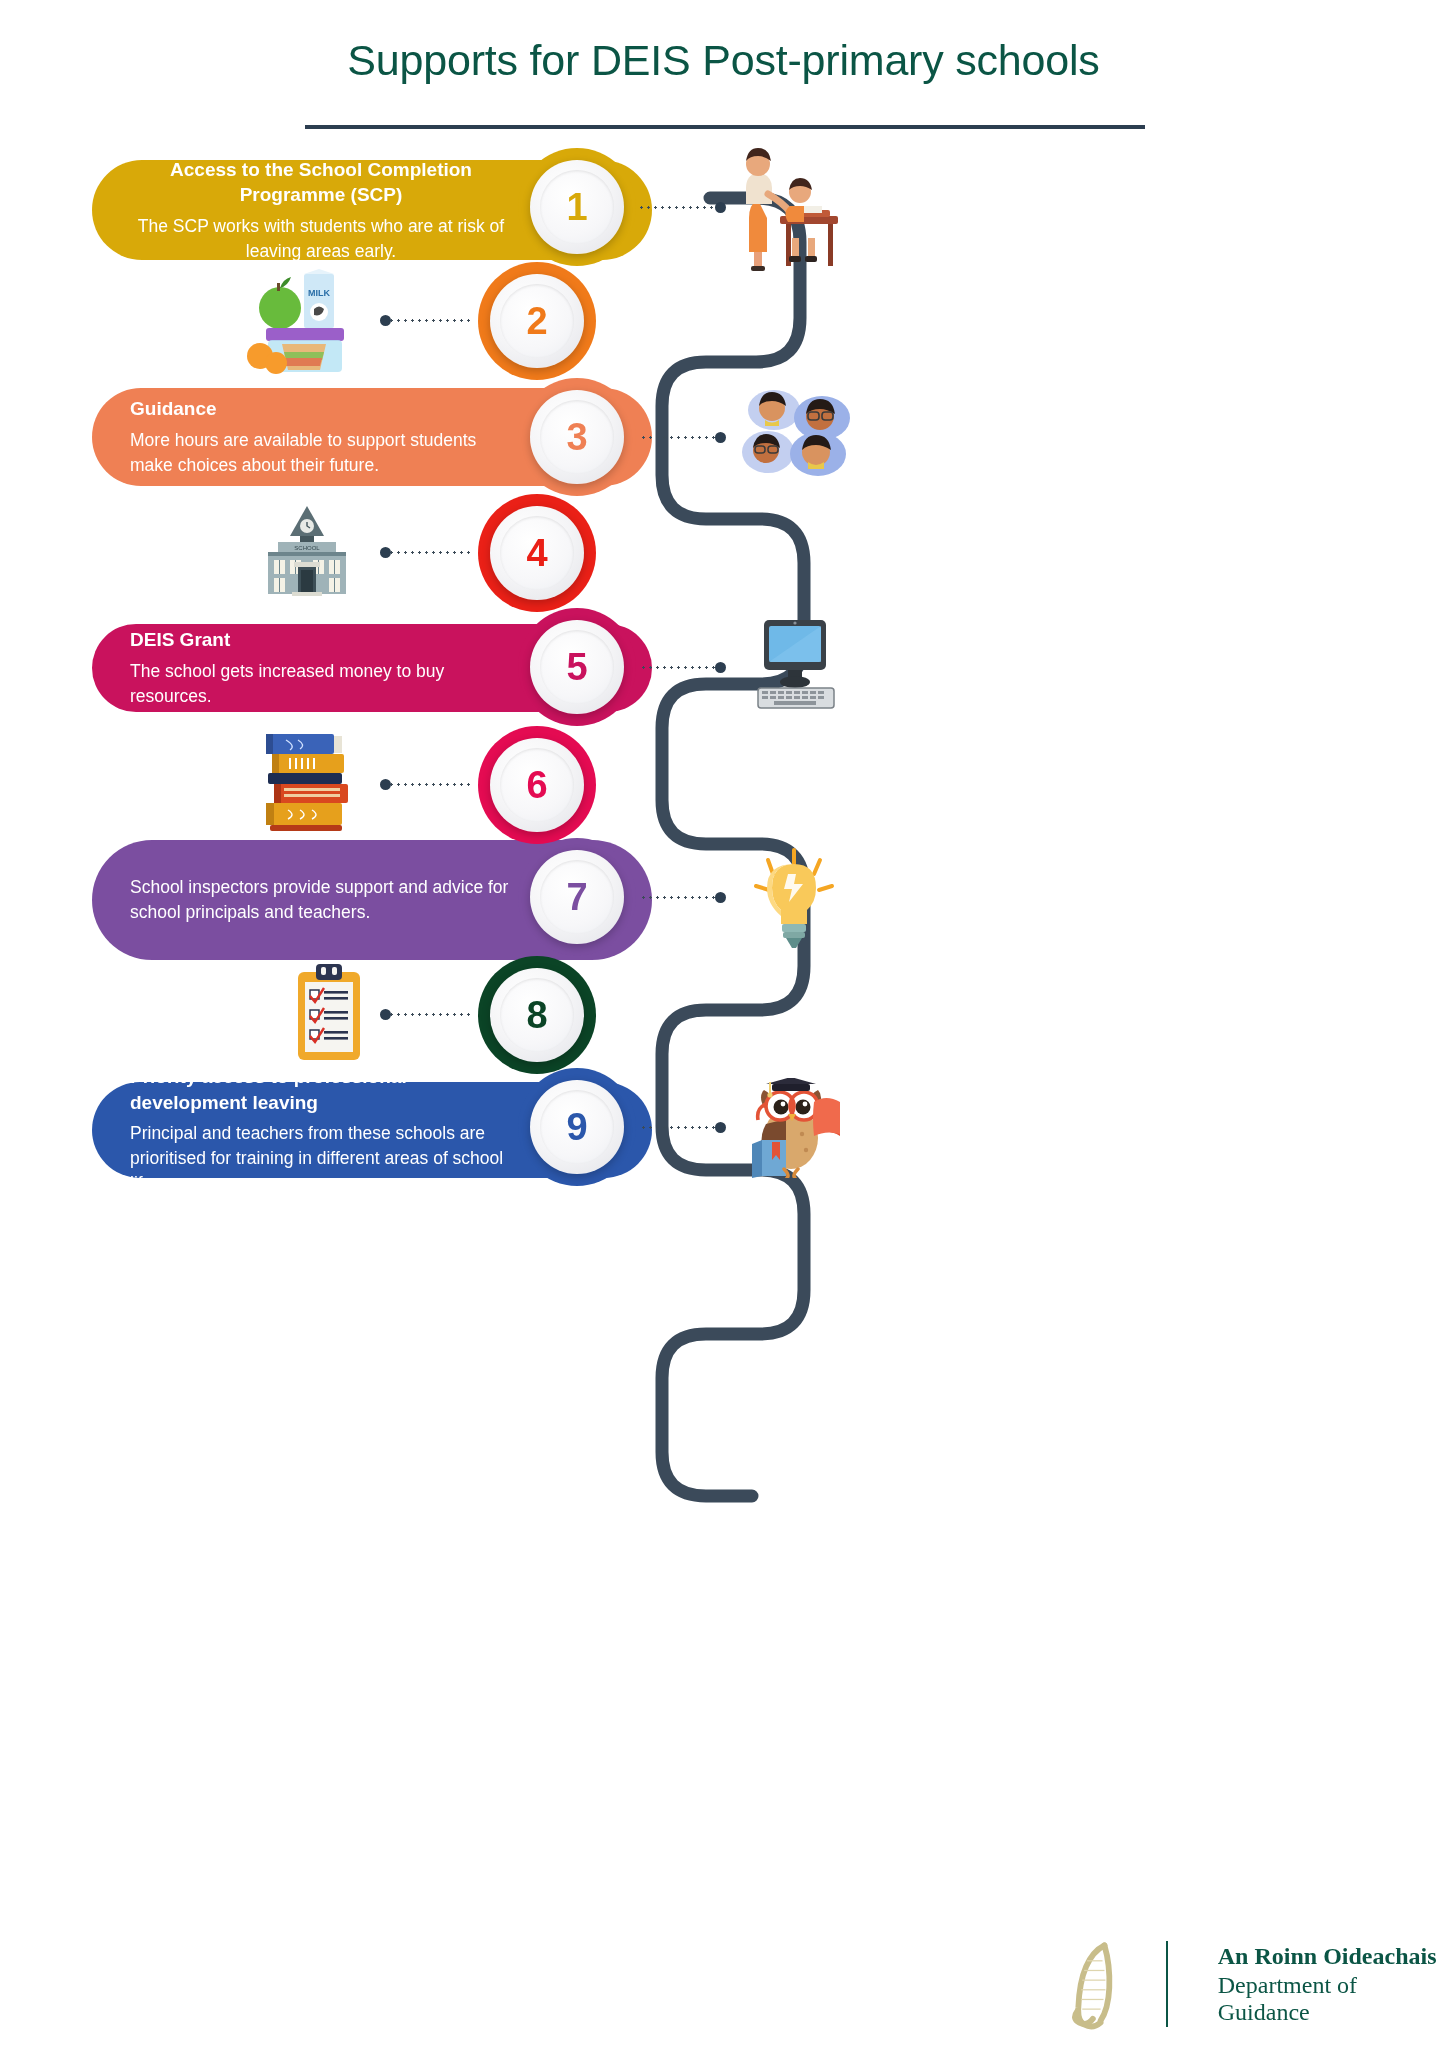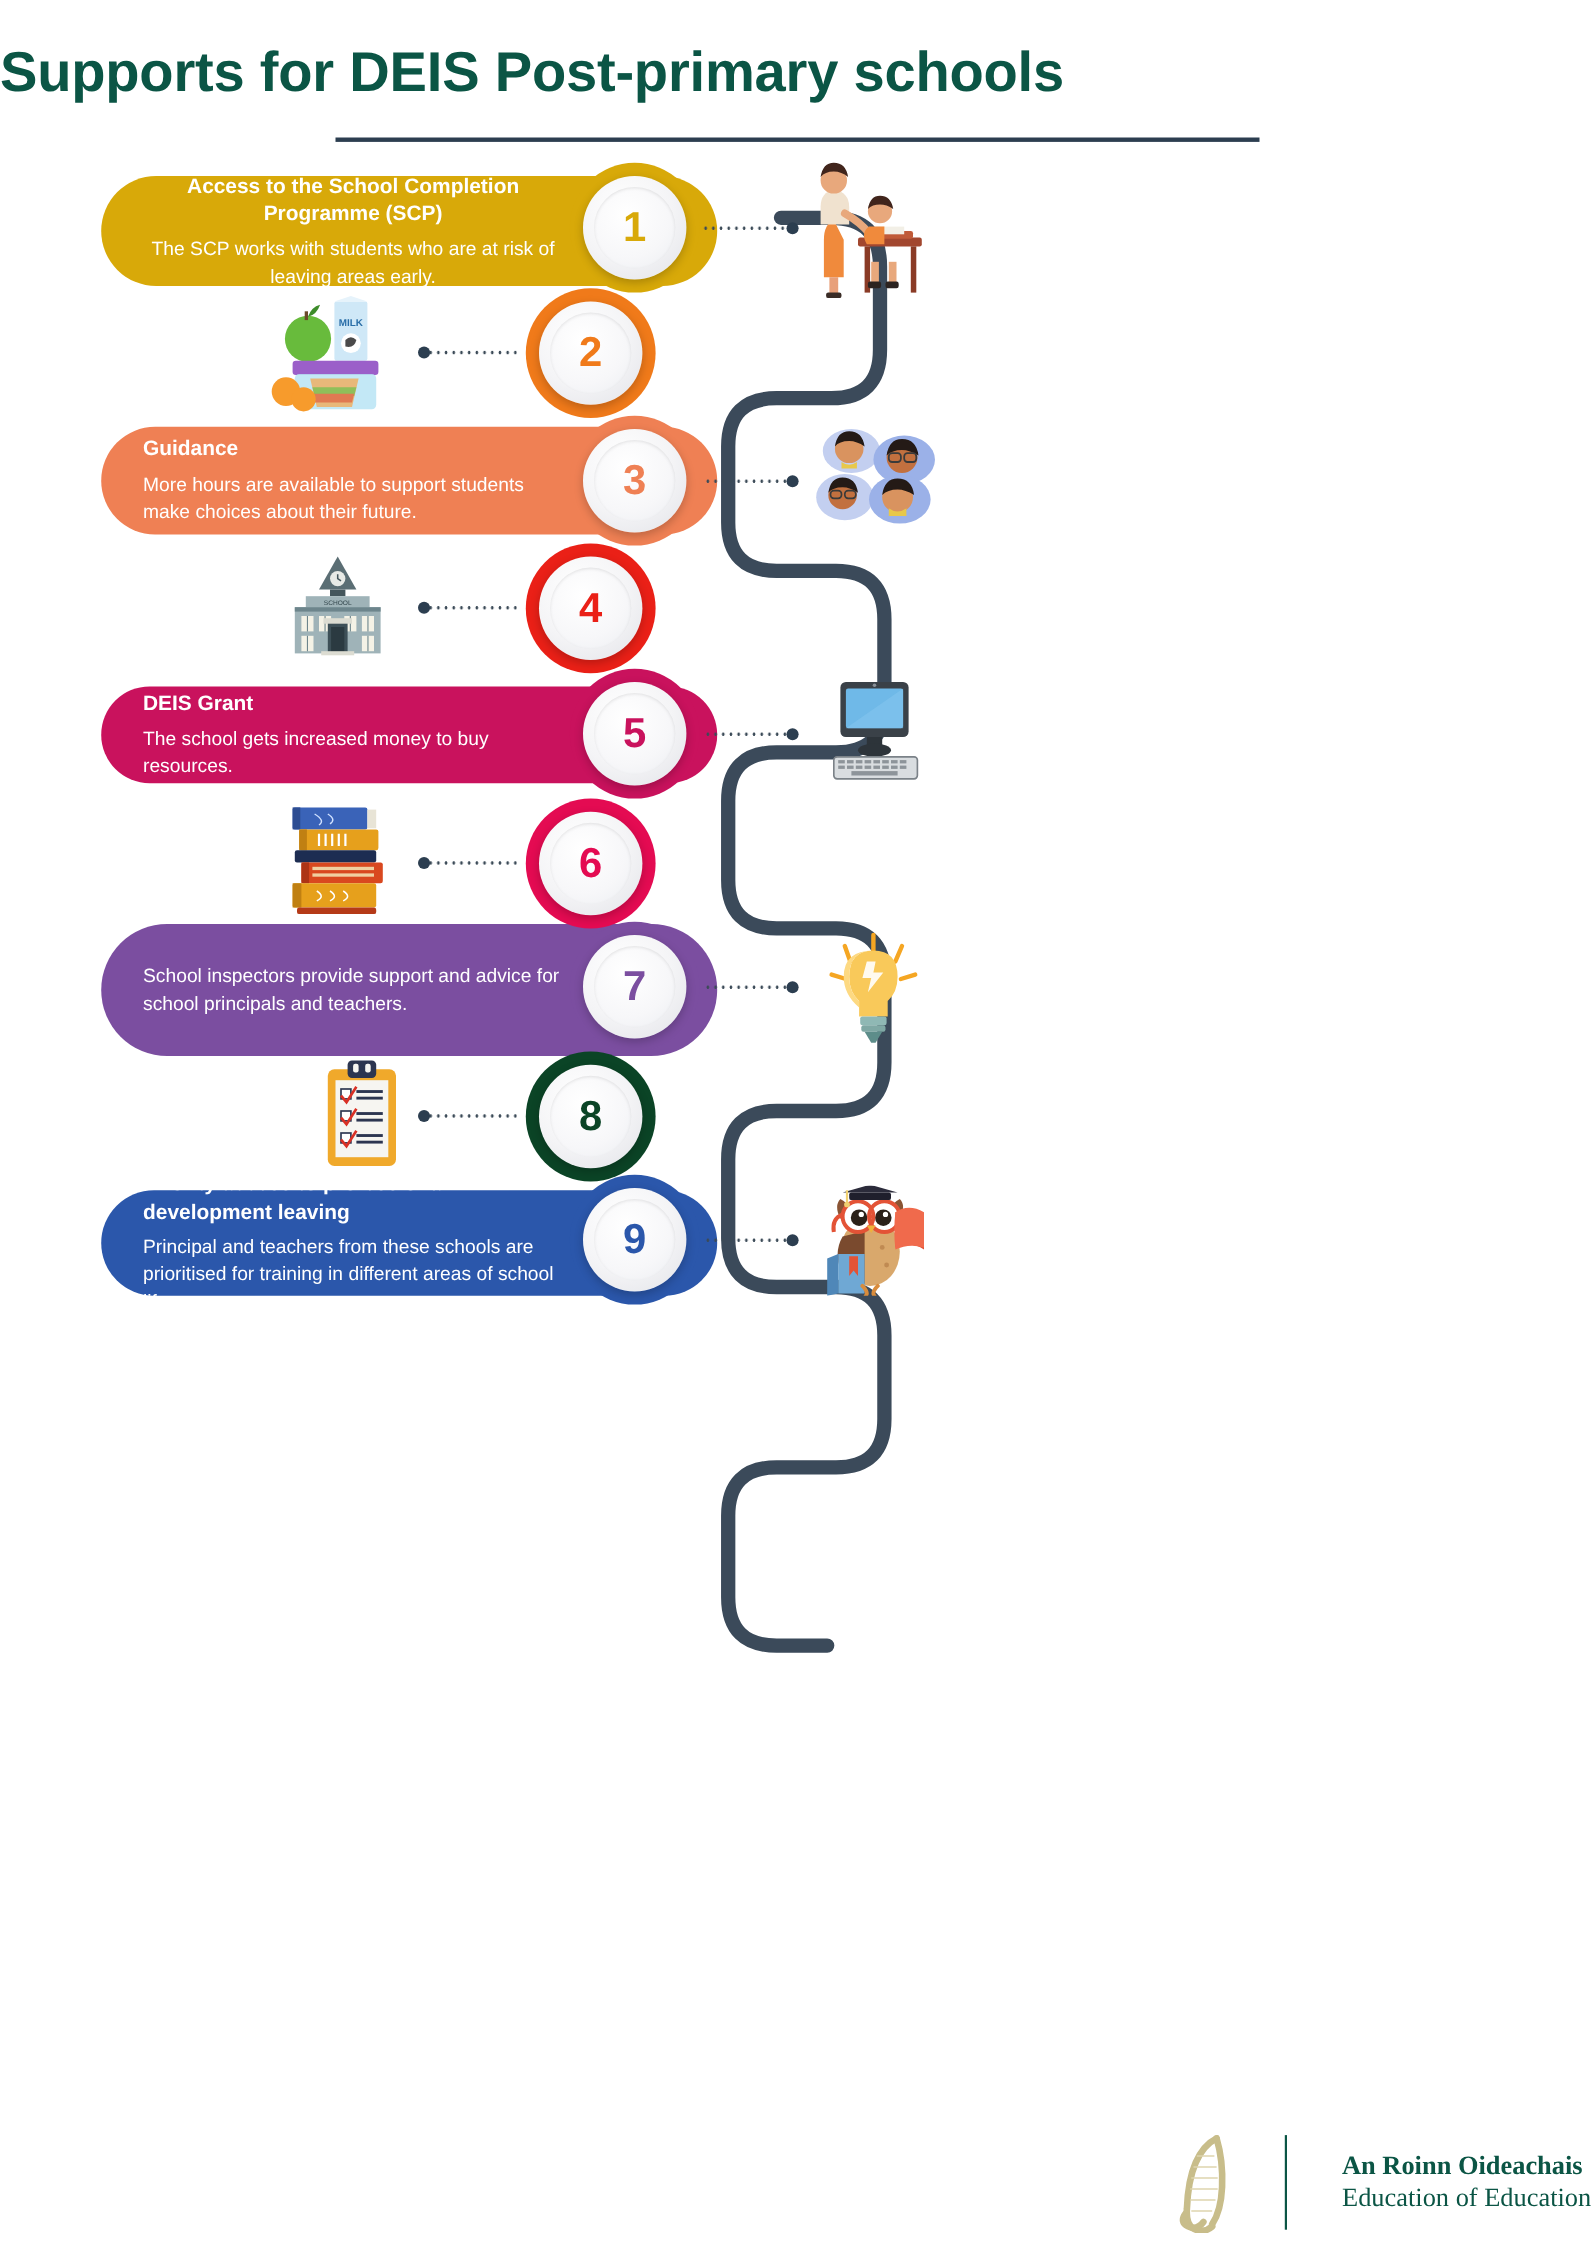--- a/index.html
+++ b/index.html
@@ -7,21 +7,22 @@
     width: 1447px; height: 2048px;
     background: #ffffff;
     font-family: "Liberation Sans", sans-serif;
     overflow: hidden;
   }
   .page { position: relative; width: 1447px; height: 2048px; background: #fff; }
 
   
   .title {
     position: absolute; top: 36px; left: 0; width: 100%;
-    font-size: 51px; font-weight: bold;
+    text-align: center;
+    font-size: 43px; font-weight: normal;
     color: #0b5545;
     letter-spacing: -0.2px;
   }
   .title-rule {
     position: absolute; top: 125px; left: 305px;
     width: 840px; height: 4px; background: #2c3e50;
   }
 
   
   .snake { position: absolute; top: 0; left: 0; width: 1447px; height: 2048px; pointer-events: none; }
@@ -485,17 +486,17 @@
         <line x1="23" y1="42" x2="47" y2="42"></line>
         <line x1="22" y1="52" x2="47" y2="52"></line>
         <line x1="22" y1="62" x2="45" y2="62"></line>
         <line x1="23" y1="72" x2="42" y2="72"></line>
       </g>
       <path d="M18 74 q-6 8 2 12 q8 4 14 -4" fill="none" stroke="#c8bd8a" stroke-width="6" stroke-linecap="round"></path>
     </svg>
     <div class="footer-divider"></div>
     <div>
       <div class="footer-text-ga">An Roinn Oideachais</div>
-      <div class="footer-text-en">Education of Education</div>
+      <div class="footer-text-en">Department of Guidance</div>
     </div>
   </div>
 
 </div>
 
 </body></html>

